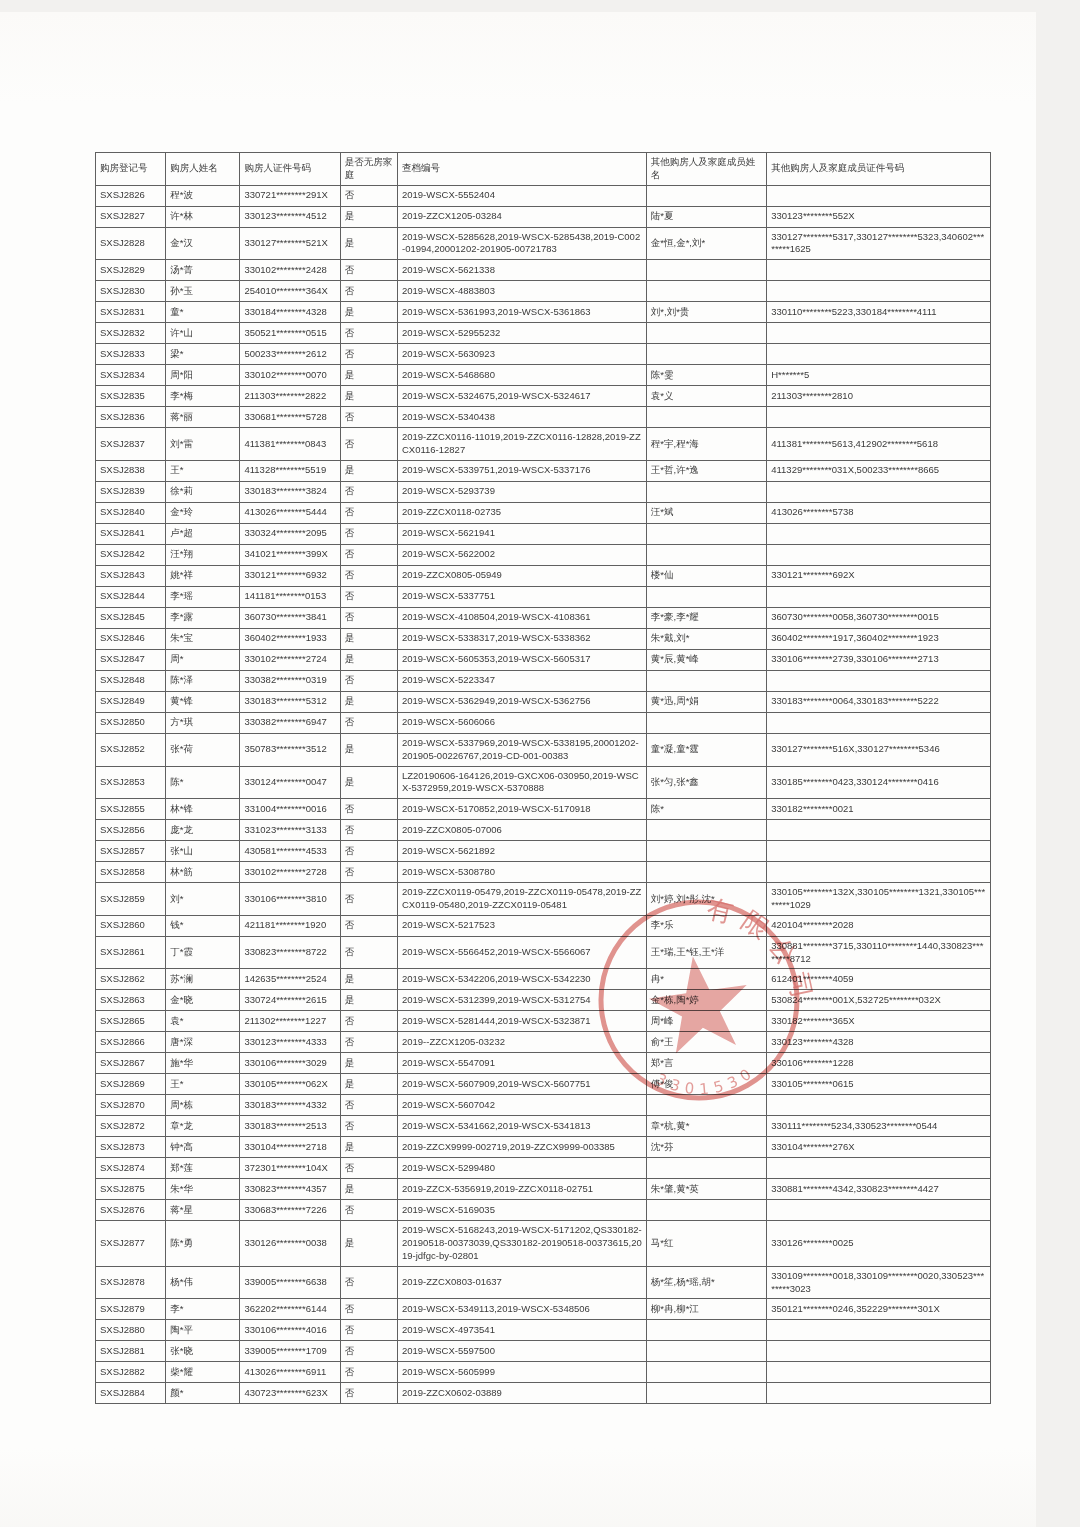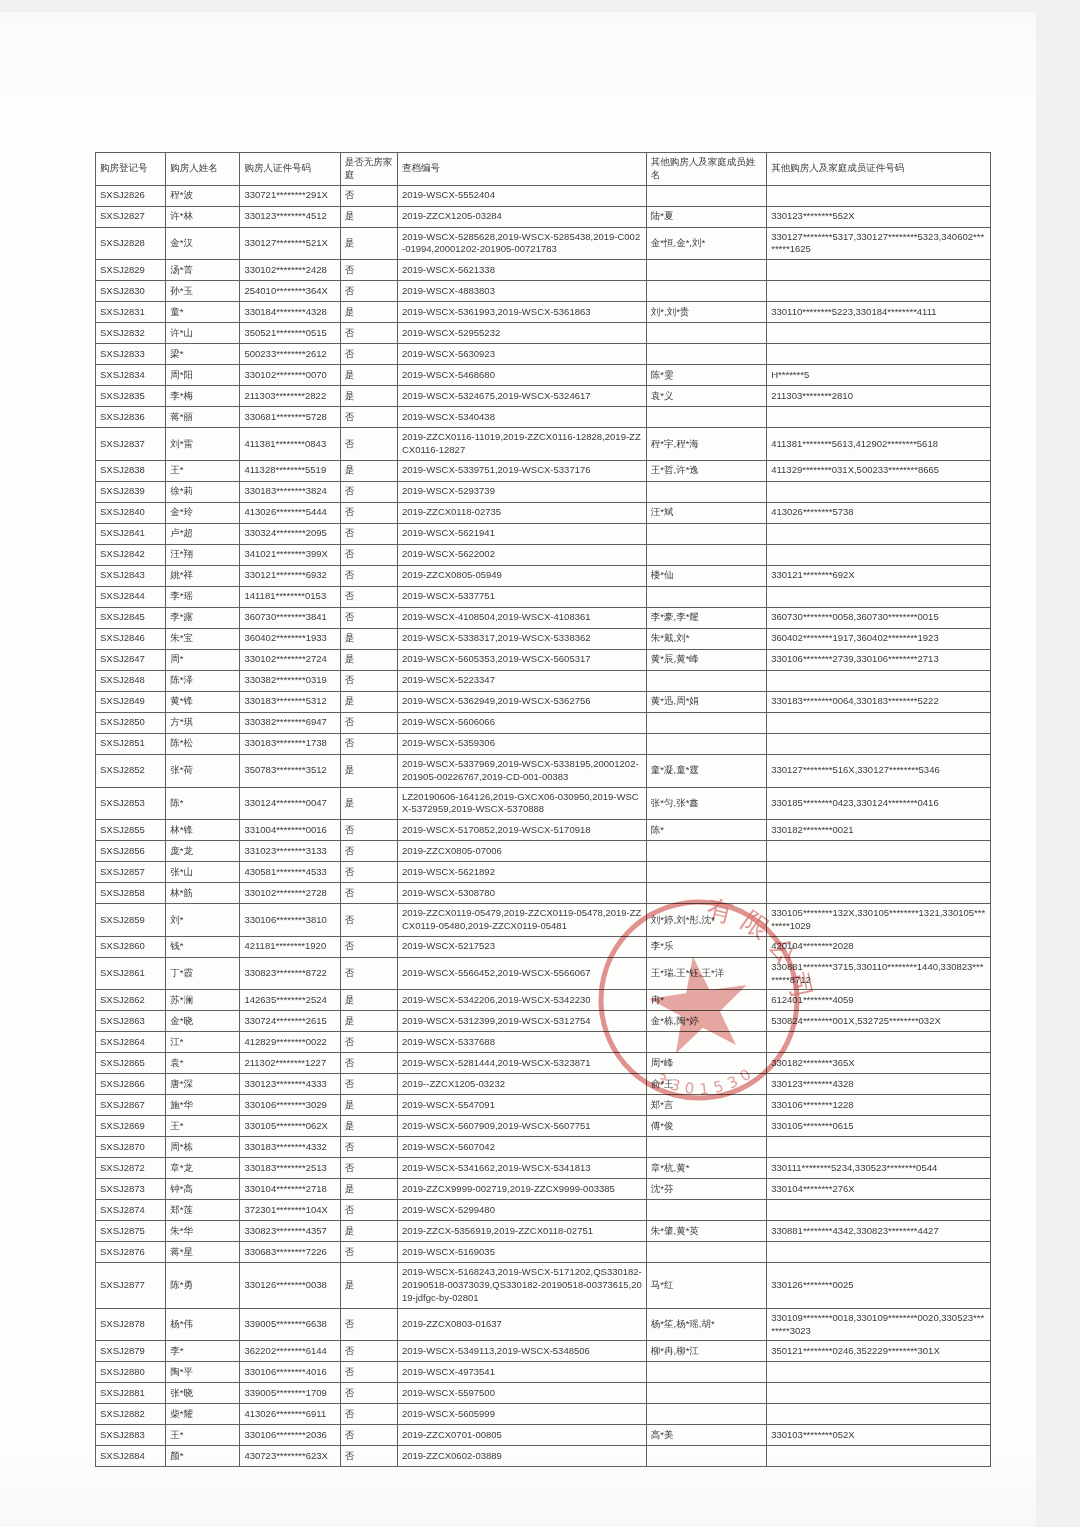--- a/index.html
+++ b/index.html
@@ -320,29 +320,20 @@
     <tr>
       <td>SXSJ2850</td>
       <td>方*琪</td>
       <td>330382********6947</td>
       <td>否</td>
       <td>2019-WSCX-5606066</td>
       <td></td>
       <td></td>
     </tr>
 
-    <tr>
-      <td>SXSJ2851</td>
-      <td>陈*松</td>
-      <td>330183********1738</td>
-      <td>否</td>
-      <td>2019-WSCX-5359306</td>
-      <td></td>
-      <td></td>
-    </tr>
 
     <tr>
       <td>SXSJ2852</td>
       <td>张*荷</td>
       <td>350783********3512</td>
       <td>是</td>
       <td>2019-WSCX-5337969,2019-WSCX-5338195,20001202-201905-00226767,2019-CD-001-00383</td>
       <td>童*凝,童*霆</td>
       <td>330127********516X,330127********5346</td>
     </tr>
@@ -441,29 +432,20 @@
     <tr>
       <td>SXSJ2863</td>
       <td>金*晓</td>
       <td>330724********2615</td>
       <td>是</td>
       <td>2019-WSCX-5312399,2019-WSCX-5312754</td>
       <td>金*栋,陶*婷</td>
       <td>530824********001X,532725********032X</td>
     </tr>
 
-    <tr>
-      <td>SXSJ2864</td>
-      <td>江*</td>
-      <td>412829********0022</td>
-      <td>否</td>
-      <td>2019-WSCX-5337688</td>
-      <td></td>
-      <td></td>
-    </tr>
 
     <tr>
       <td>SXSJ2865</td>
       <td>袁*</td>
       <td>211302********1227</td>
       <td>否</td>
       <td>2019-WSCX-5281444,2019-WSCX-5323871</td>
       <td>周*峰</td>
       <td>330182********365X</td>
     </tr>
@@ -613,29 +595,20 @@
     <tr>
       <td>SXSJ2882</td>
       <td>柴*耀</td>
       <td>413026********6911</td>
       <td>否</td>
       <td>2019-WSCX-5605999</td>
       <td></td>
       <td></td>
     </tr>
 
-    <tr>
-      <td>SXSJ2883</td>
-      <td>王*</td>
-      <td>330106********2036</td>
-      <td>否</td>
-      <td>2019-ZZCX0701-00805</td>
-      <td>高*美</td>
-      <td>330103********052X</td>
-    </tr>
 
     <tr>
       <td>SXSJ2884</td>
       <td>颜*</td>
       <td>430723********623X</td>
       <td>否</td>
       <td>2019-ZZCX0602-03889</td>
       <td></td>
       <td></td>
     </tr>

